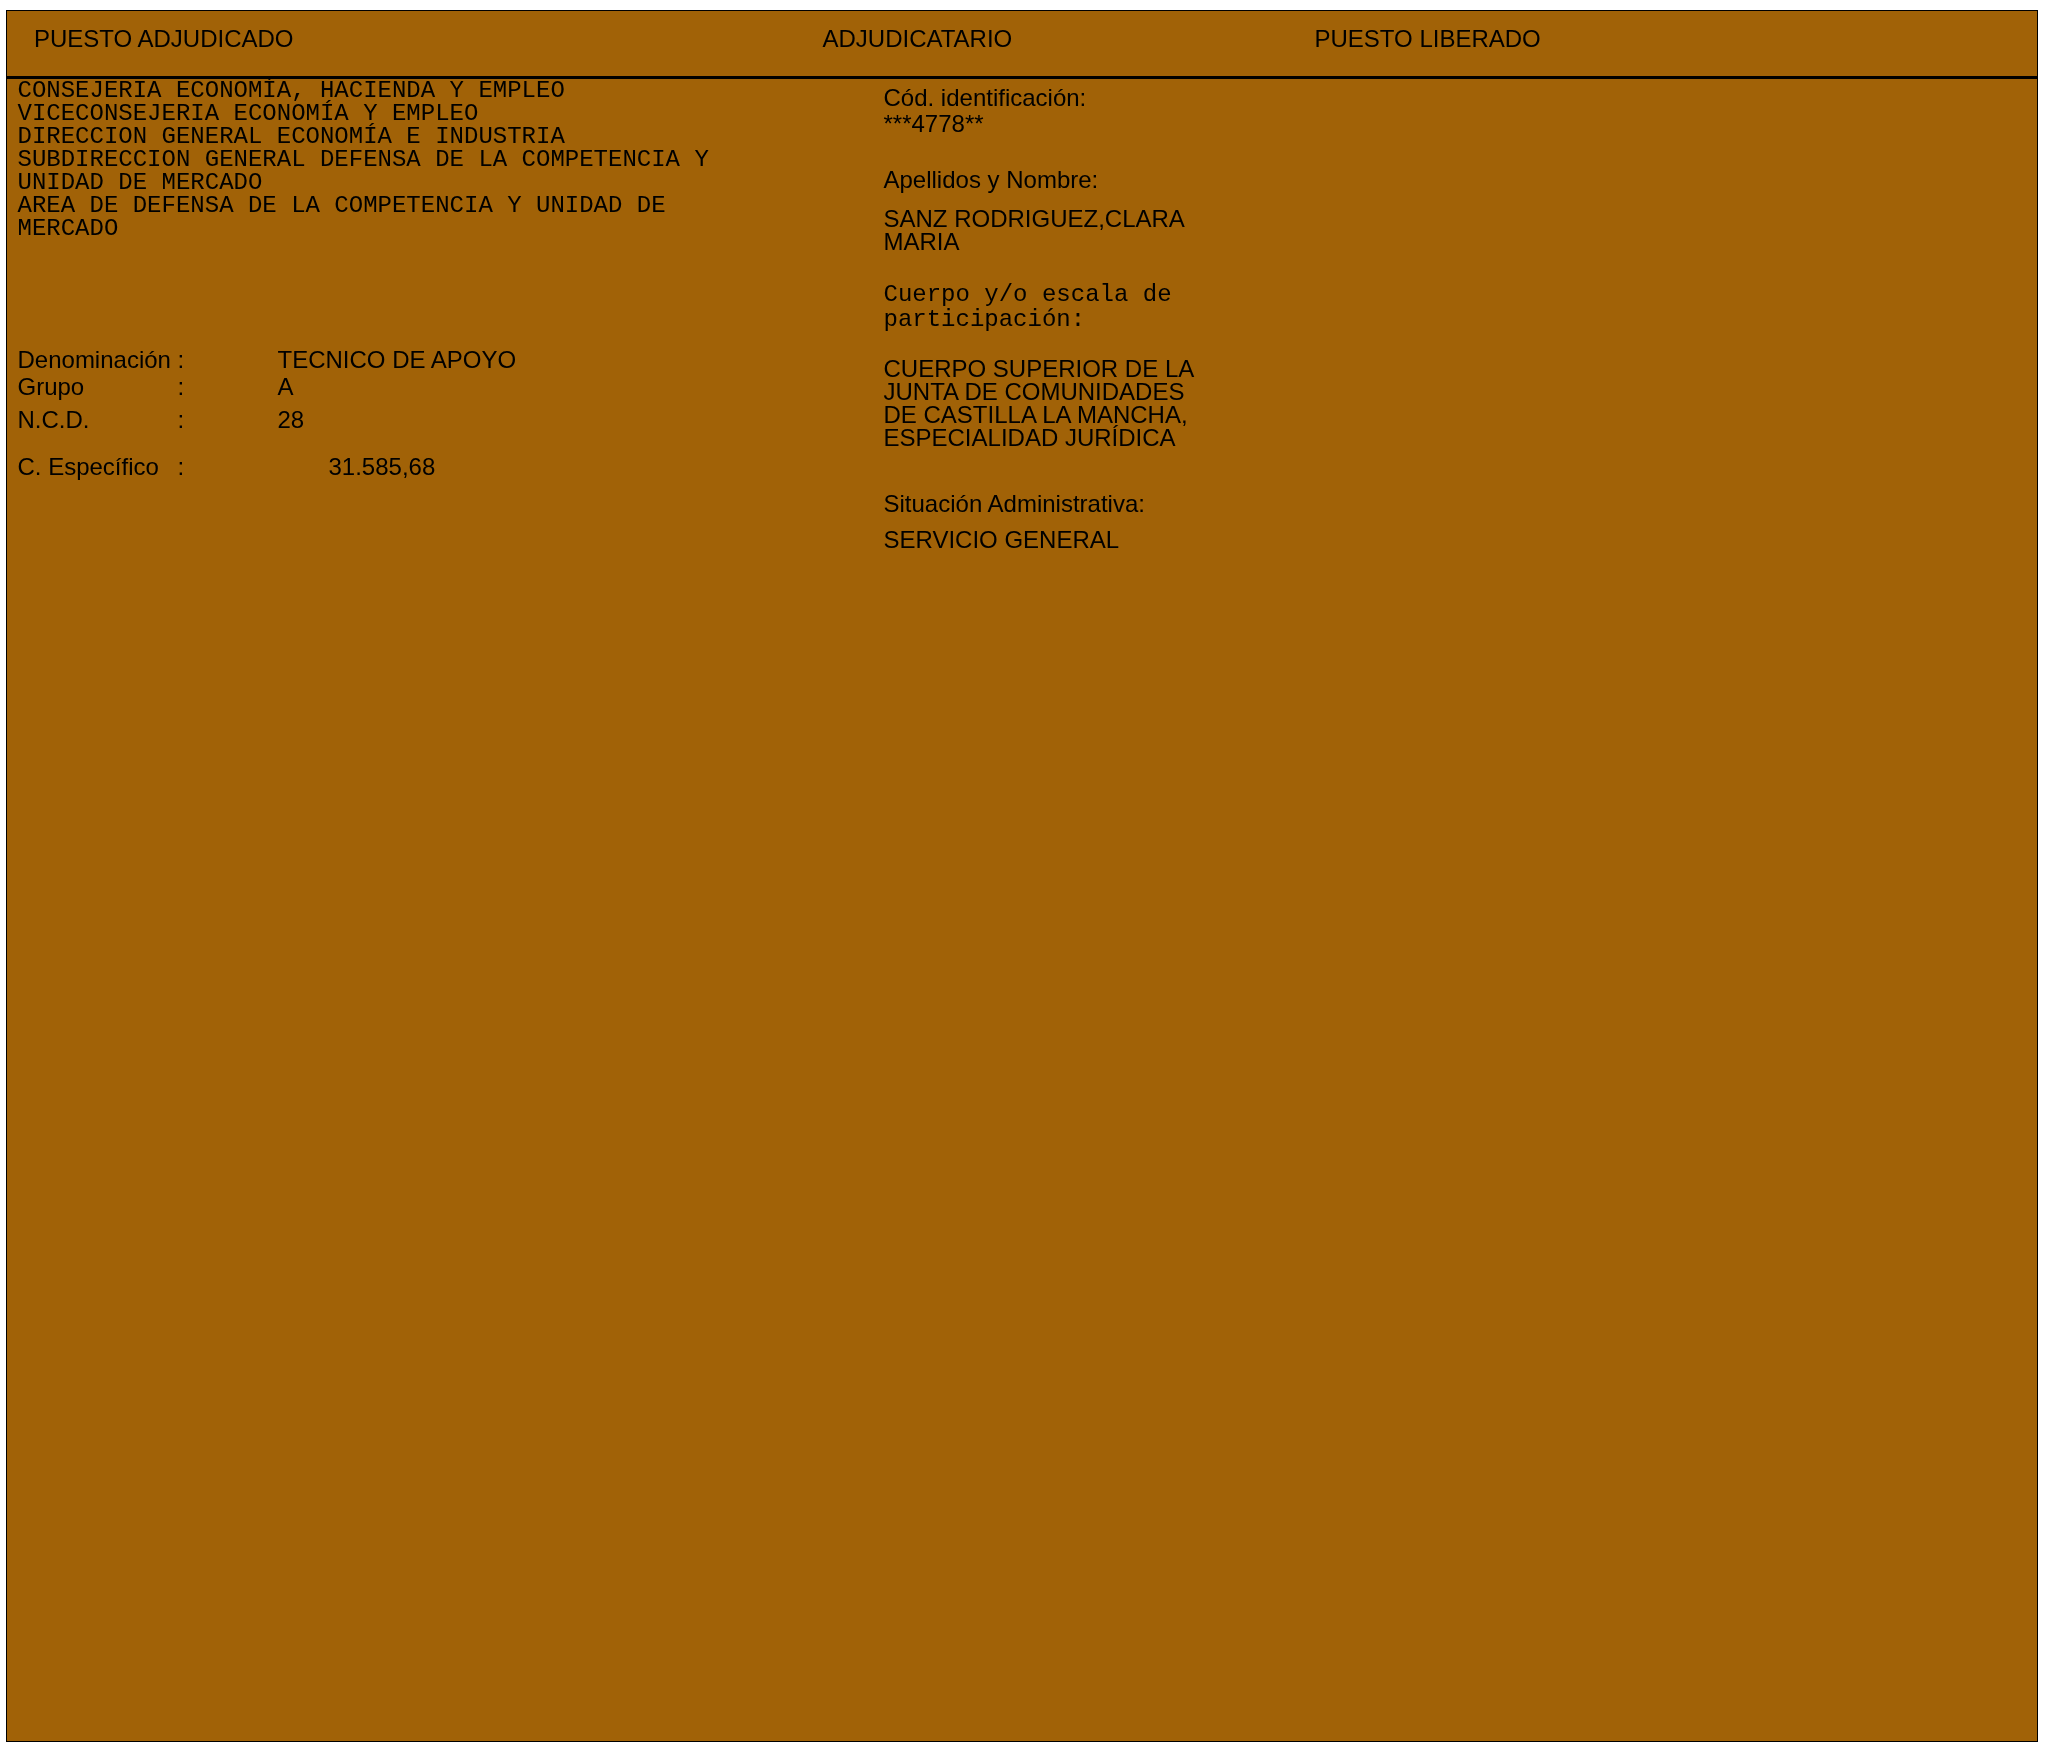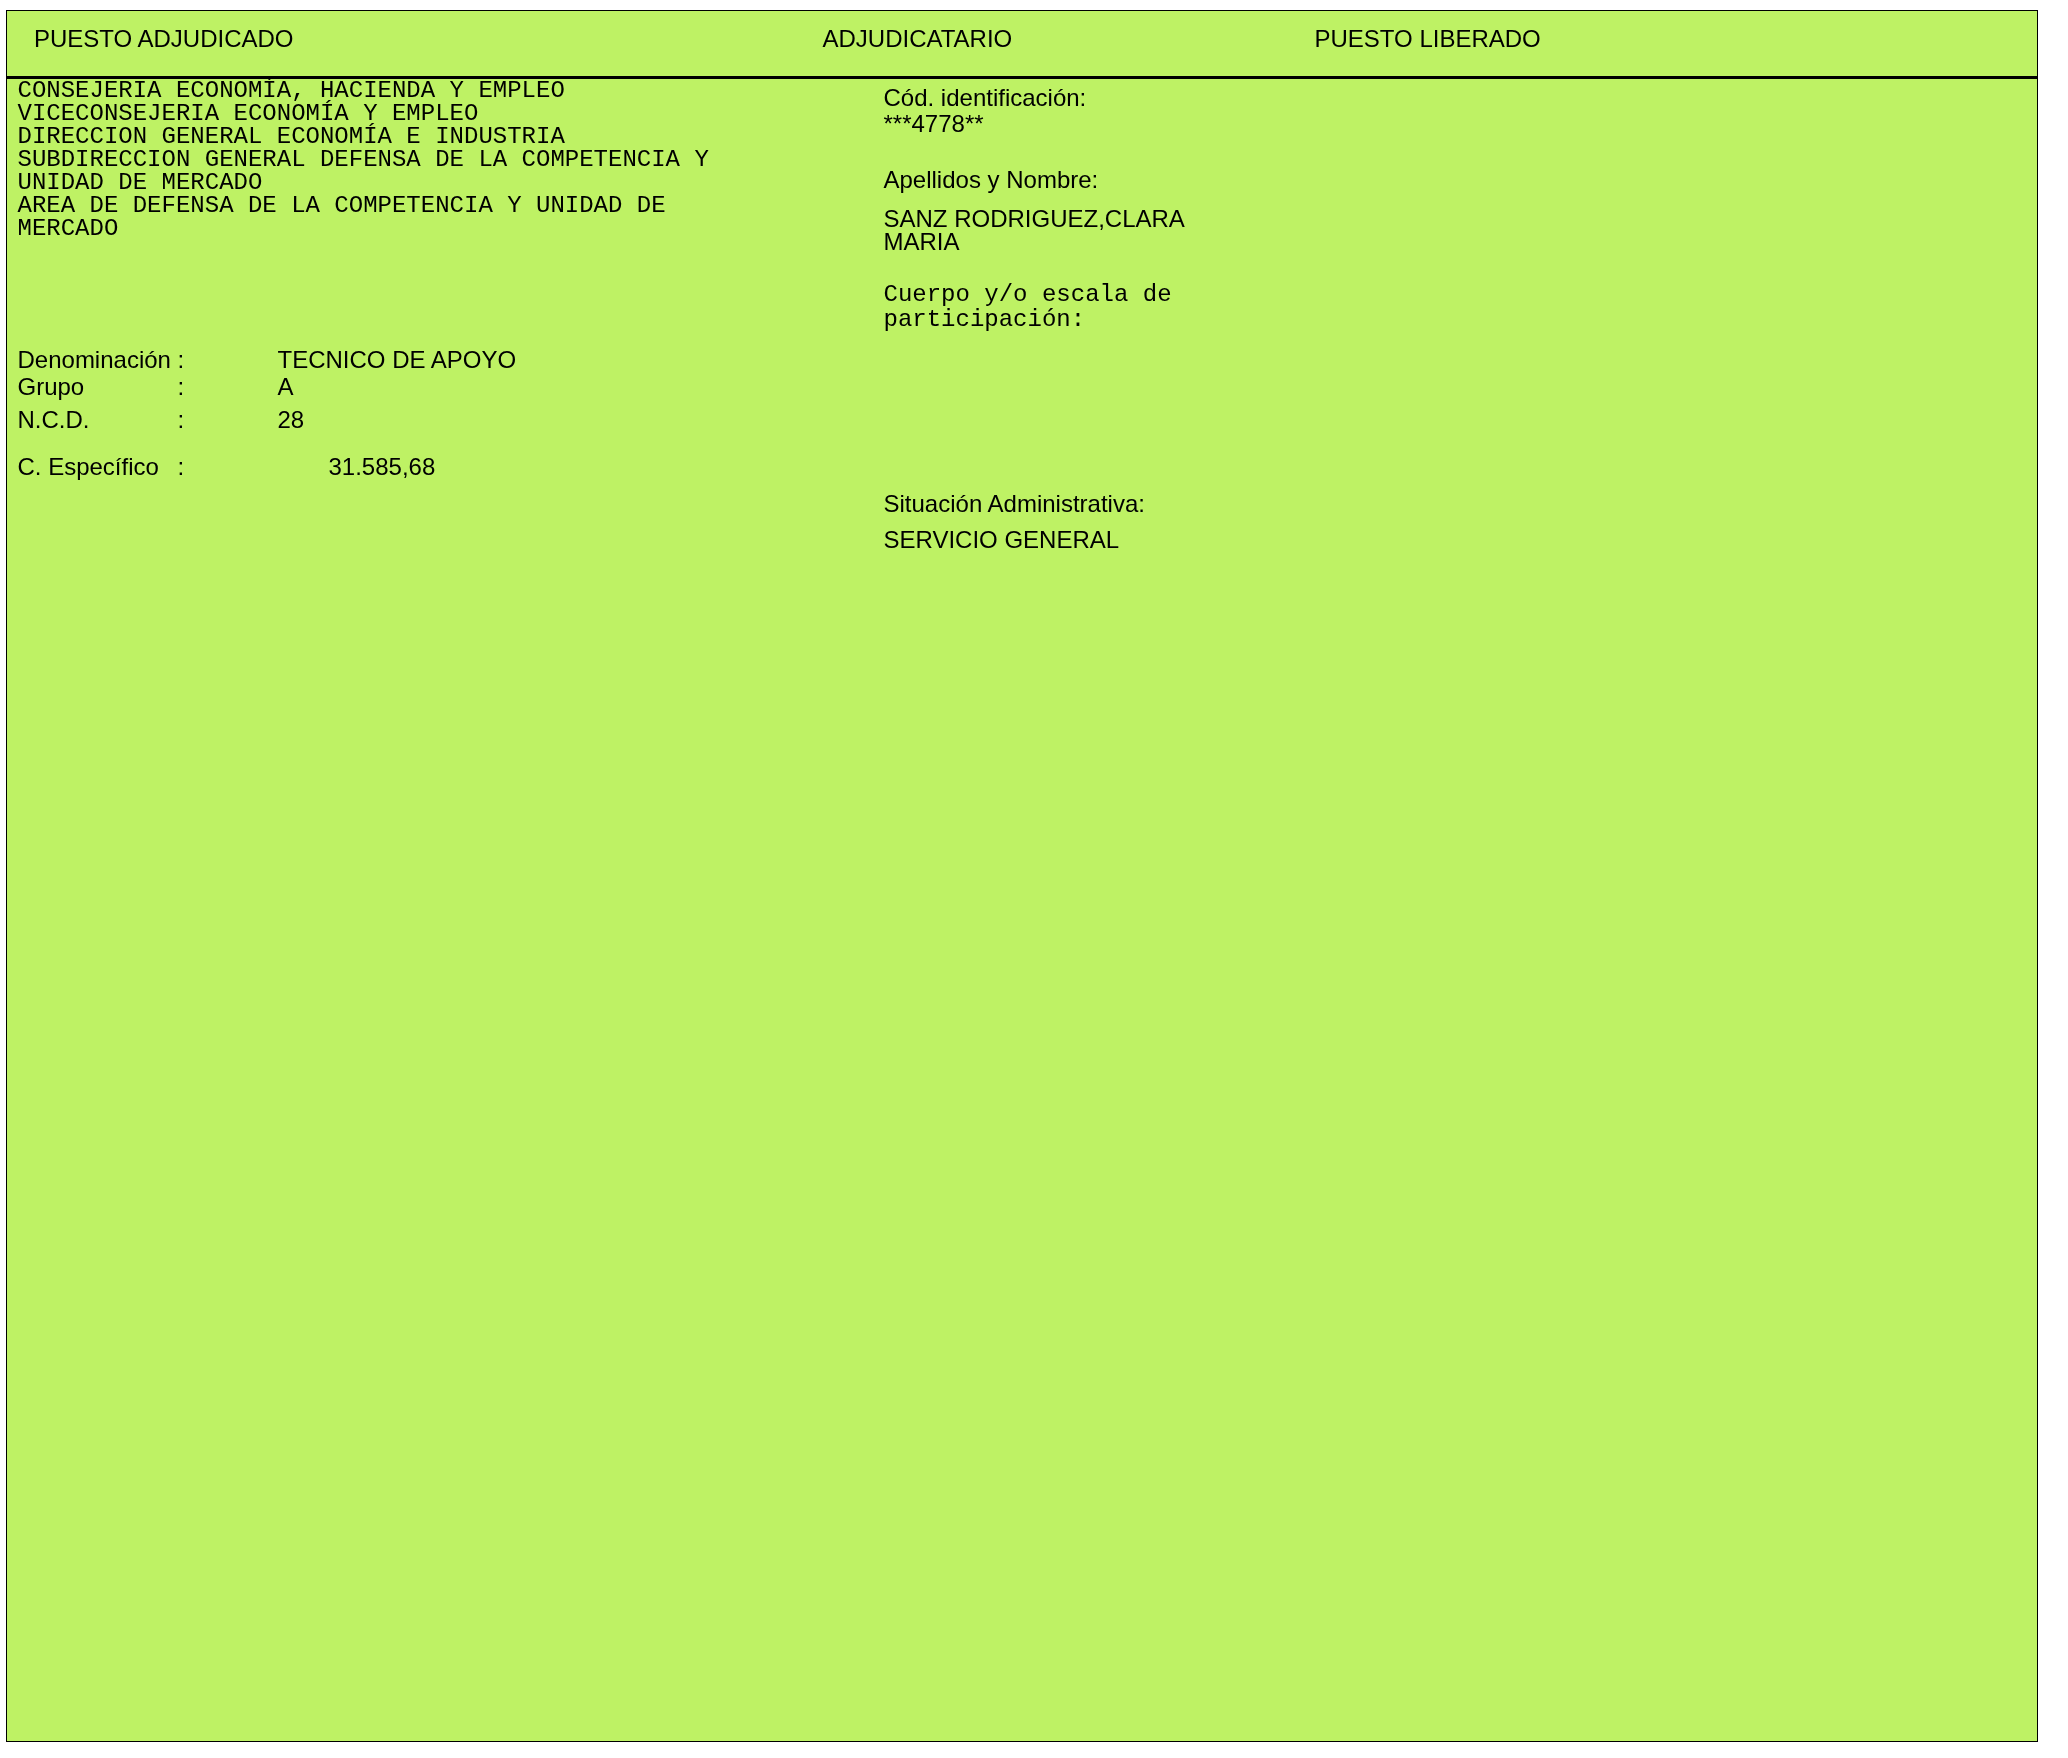--- a/index.html
+++ b/index.html
@@ -16,21 +16,21 @@
     overflow: hidden;
   }
   .frame {
     position: absolute;
     left: 5.5px;
     top: 10px;
     width: 2032px;
     height: 1732px;
     border: 1.8px solid #000000;
     box-sizing: border-box;
-    background: #bef264;
+    background: #a16207;
   }
   .txt {
     position: absolute;
     font-size: 24px;
     line-height: 23px;
     white-space: pre;
   }
   .header-label { top: 15.5px; }
   .header-sep {
     position: absolute;
@@ -95,20 +95,21 @@
     <span class="txt value">31.585,68</span>
   </div>
 
   <div class="txt col2" style="top:75px">Cód. identificación:</div>
   <div class="txt col2" style="top:101px">***4778**</div>
 
   <div class="txt col2" style="top:157px">Apellidos y Nombre:</div>
   <div class="txt multiline col2" style="top:196px"><div class="line">SANZ RODRIGUEZ,CLARA</div><div class="line">MARIA</div></div>
 
   <div class="txt multiline col2 cuerpo-label-block" style="top:271px"><div class="line">Cuerpo y/o escala de</div><div class="line">participación:</div></div>
+  <div class="txt multiline col2" style="top:346px"><div class="line">CUERPO SUPERIOR DE LA</div><div class="line">JUNTA DE COMUNIDADES</div><div class="line">DE CASTILLA LA MANCHA,</div><div class="line">ESPECIALIDAD JURÍDICA</div></div>
 
   <div class="txt col2" style="top:481px">Situación Administrativa:</div>
   <div class="txt col2" style="top:517px">SERVICIO GENERAL</div>
 
   <div class="txt" style="left:1308px; top:75px"></div>
 
 </div>
 
 
 </body></html>

